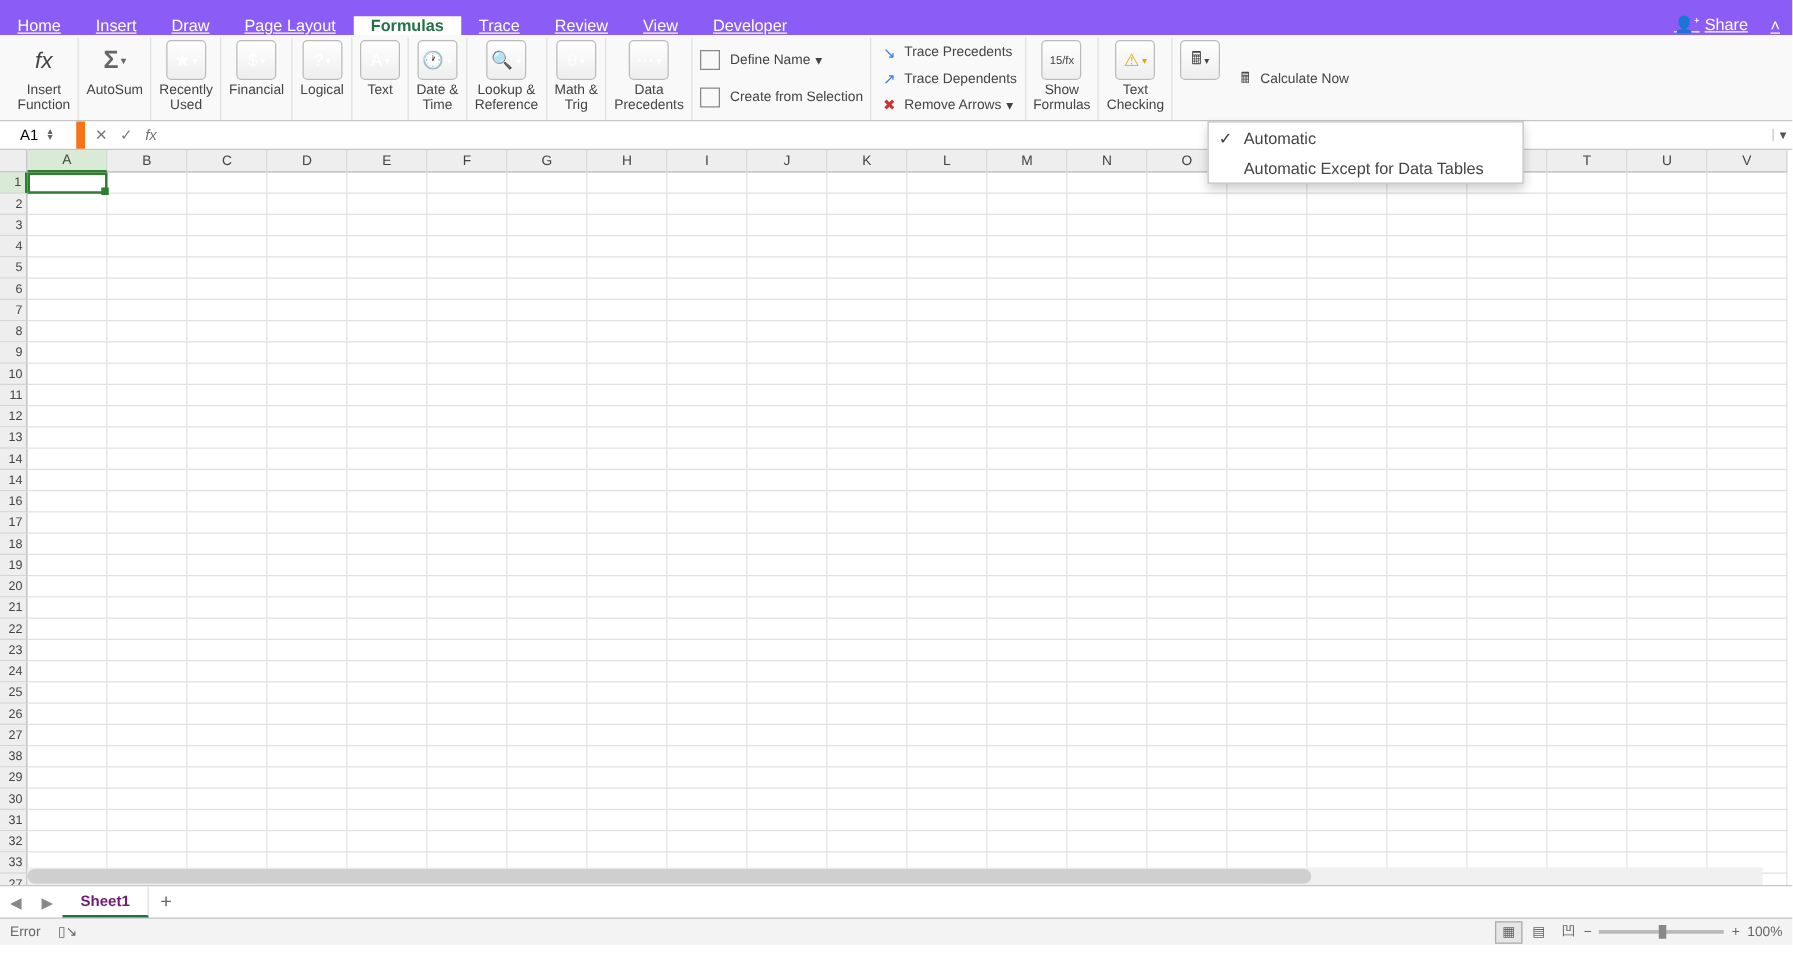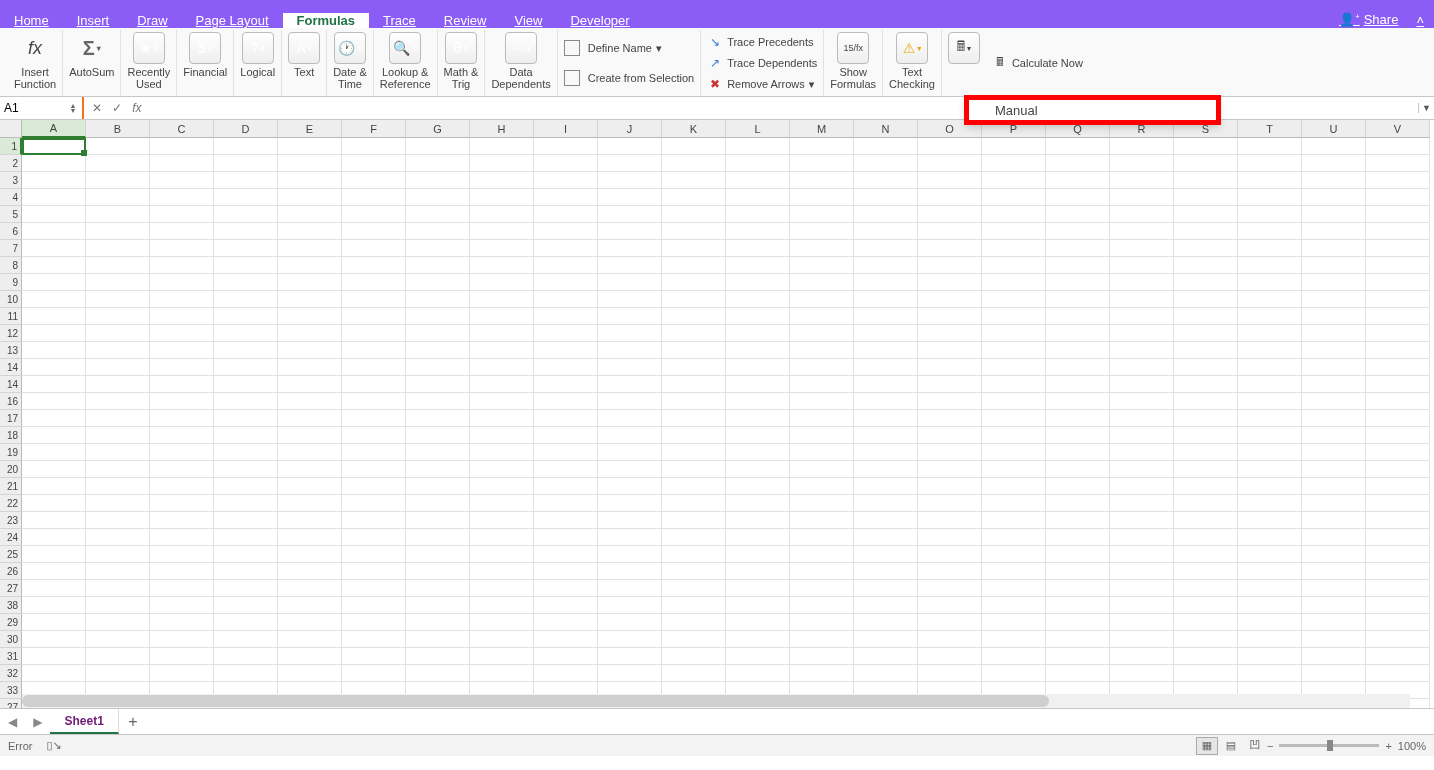--- a/index.html
+++ b/index.html
@@ -24,21 +24,21 @@
 .col-stack { display:flex; flex-direction:column; justify-content:center; gap:2px; padding:2px 4px;}
 .dn-icon { display:inline-block; width:16px; height:16px; border:1px solid #888; margin-right:4px;}
 .calc-opt { background:#e8e8e8; border:1px solid #bbb; padding:6px; border-radius:3px;}
 
 .dropdown { position:absolute; left:966px; top:69px; width:253px; background:#fff; border:1px solid #bfbfbf; box-shadow:0 4px 8px rgba(0,0,0,.2); z-index:50; font-size:13px;}
 .dropdown .dd-item { height:24px; display:flex; align-items:center; padding:0 8px 0 28px; position:relative; cursor:pointer;}
 .dropdown .dd-item.checked::before { content:"✓"; position:absolute; left:8px;}
 .dropdown .dd-item.highlighted { outline:5px solid #ff0000; outline-offset:-2px; z-index:2;}
 
 .formula-bar { height:23px; background:#fff; border-bottom:1px solid #c6c6c6; display:flex; align-items:center; font-size:12px; }
-.name-box { width:84px; height:100%; border-right:2px solid #f97316; display:flex; align-items:center; padding:0 4px; }
+.name-box { width:68px; height:100%; border-right:7px solid #f97316; display:flex; align-items:center; padding:0 16px; }
 .name-box .spin { width:10px; font-size:7px; line-height:5px; color:#666; text-align:center;}
 .fb-icons { display:flex; align-items:center; gap:10px; padding:0 8px; color:#777;}
 .fx { font-style:italic;}
 .fb-input { flex:1; height:100%; padding:0 4px; }
 .fb-expand { width:16px; text-align:center; color:#555; font-size:9px; border-left:1px solid #c6c6c6;}
 
 .grid-area { position:relative; height:588px; background:#fff; overflow:hidden;}
 .corner { position:absolute; left:0; top:0; width:22px; height:18px; background:#eee; border-right:1px solid #bbb; border-bottom:1px solid #bbb;}
 .col-headers { position:absolute; left:22px; top:0; height:18px; display:flex;}
 .col-h { width:64px; height:18px; border-right:1px solid #d4d4d4; border-bottom:1px solid #bbb; background:#eee; color:#444; font-size:11px; display:flex; align-items:center; justify-content:center;}
@@ -134,21 +134,21 @@
   <div class="rgroup">
     <div class="icon icon-lookup">🔍<span class="drop">▾</span></div>
     <div class="label"><span>Lookup &amp;</span><br><span>Reference</span></div>
   </div>
   <div class="rgroup">
     <div class="icon icon-math">θ<span class="drop">▾</span></div>
     <div class="label"><span>Math &amp;</span><br><span>Trig</span></div>
   </div>
   <div class="rgroup">
     <div class="icon icon-more">⋯<span class="drop">▾</span></div>
-    <div class="label"><span>Data</span><br><span>Dependents</span></div>
+    <div class="label"><span>Data</span><br><span>Precedents</span></div>
   </div>
 
   <div class="col-stack" style="border-right:1px solid #e1e1e1;">
     <div class="btn-row">
       <span class="dn-icon"></span>
       <span>Define Name</span>
       <span class="drop">▾</span>
     </div>
     <div style="height:6px;"></div>
     <div class="btn-row">
@@ -188,21 +188,22 @@
   </div>
 
   <div class="col-stack">
     <div class="btn-row">
       <span class="mini-icon">🖩</span>
       <span>Calculate Now</span>
     </div>
   </div>
 
   <div class="dropdown">
-    <div class="dd-item highlighted">Manual</div>
+    <div class="dd-item checked">Automatic</div>
+    <div class="dd-item">Automatic Except for Data Tables</div>
   </div>
 </div>
 
 <div class="formula-bar">
   <div class="name-box">
     <span style="flex:1;">A1</span>
     <span class="spin">▲<br>▼</span>
   </div>
   <div class="fb-icons">
     <span>✕</span>

